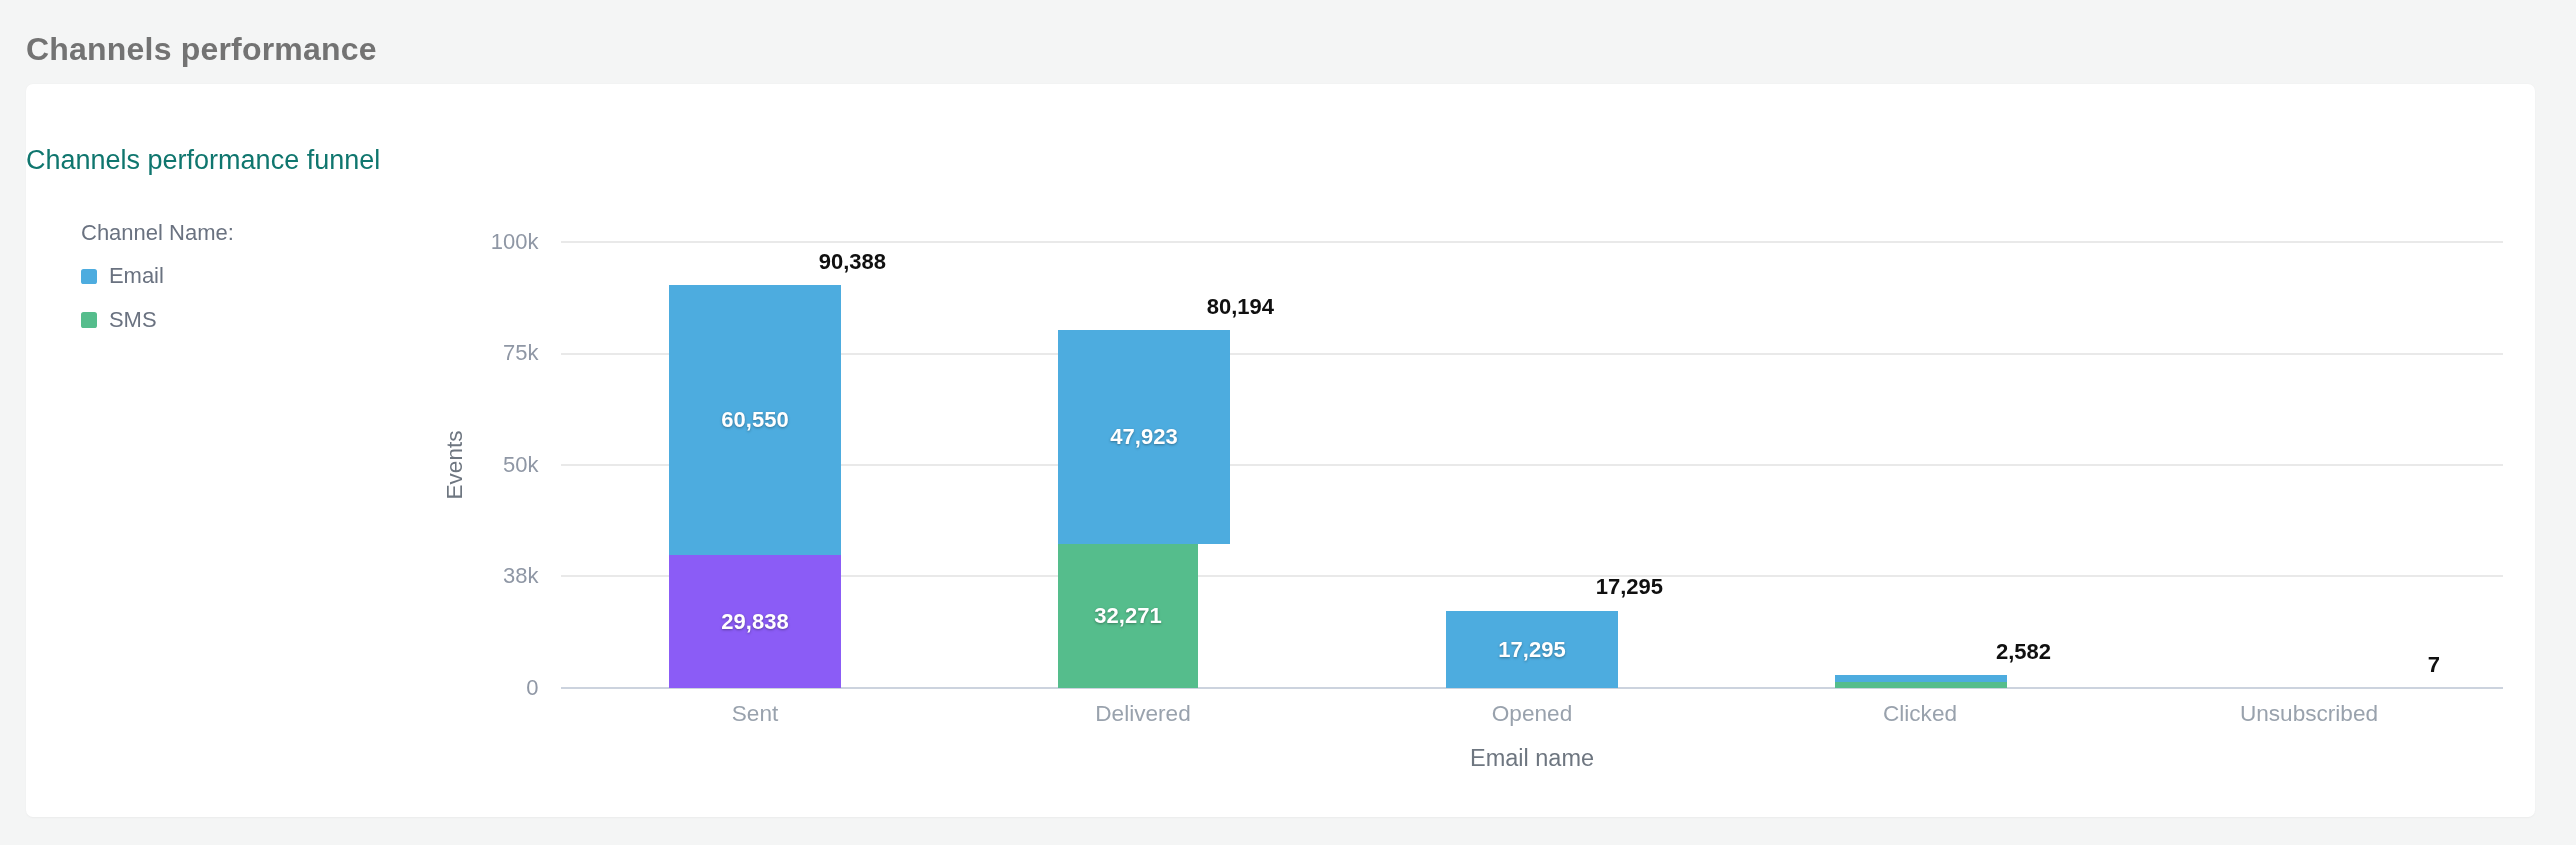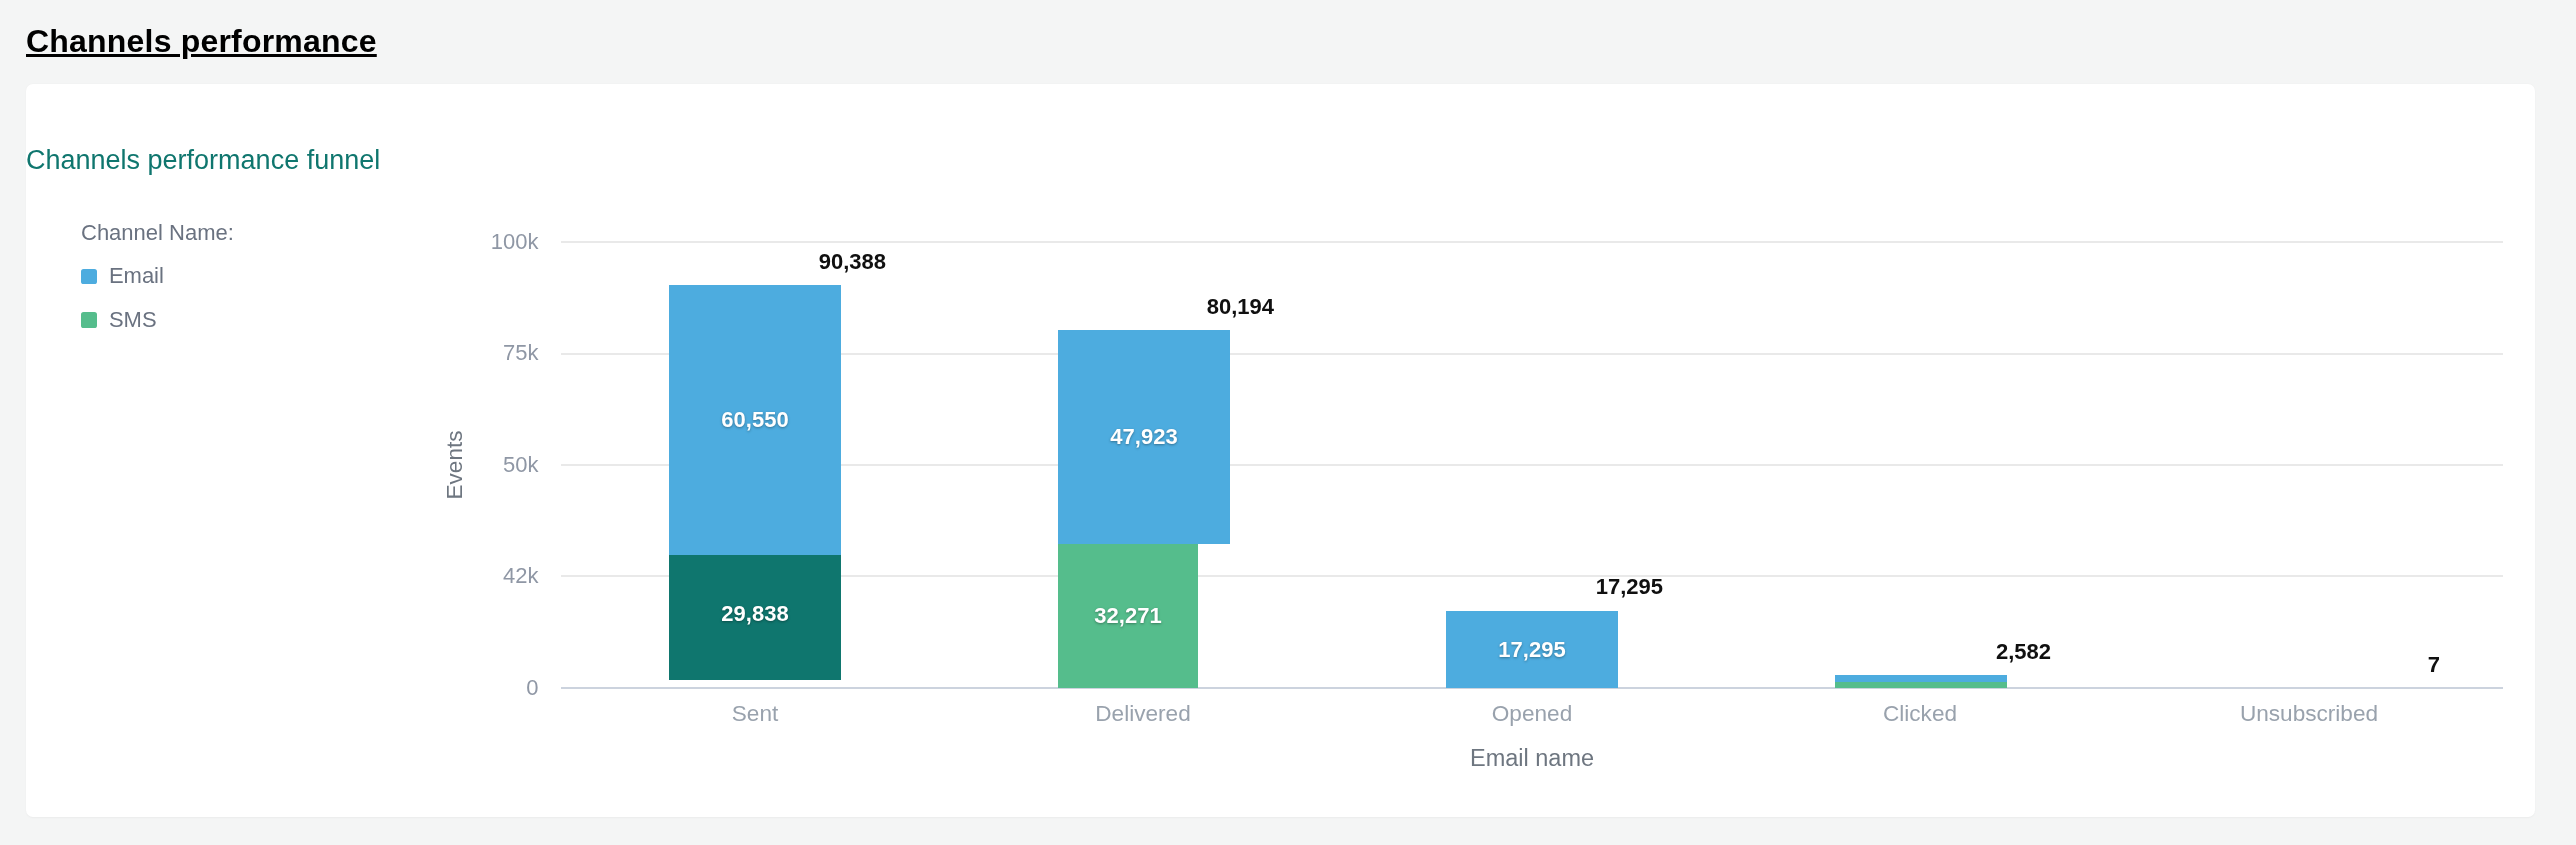--- a/index.html
+++ b/index.html
@@ -3,22 +3,22 @@
 <meta charset="utf-8">
 <style>
   html,body{margin:0;padding:0;}
   body{
     width:2576px;height:846px;overflow:hidden;
     background:#f4f5f5;
     font-family:"Liberation Sans","DejaVu Sans",sans-serif;
     position:relative;
   }
   .page-title{
-    position:absolute;left:26px;top:2px;
-    font-size:32px;font-weight:bold;color:#000000;letter-spacing:0.2px;text-decoration:underline;
+    position:absolute;left:26px;top:10px;
+    font-size:32px;font-weight:bold;color:#737373;letter-spacing:0.2px;
   }
   .card{
     position:absolute;left:26px;top:84px;width:2509px;height:733px;
     background:#ffffff;border-radius:7px;
     box-shadow:0 0.9px 1.7px rgba(0,0,0,0.04);
   }
   .chart-title{
     position:absolute;left:0;top:61px;width:100%;
     text-align:left;font-size:27px;color:#0f766e;
   }
@@ -84,28 +84,28 @@
         </div>
       </div>
   </div>
 
   <div class="y-title">Events</div>
 
   <div class="plot">
       <div class="gl base" style="top: 445px;"></div>
       <div class="ytick" style="top: 432px;">0</div>
       <div class="gl" style="top: 333px;"></div>
-      <div class="ytick" style="top: 320px;">42k</div>
+      <div class="ytick" style="top: 320px;">38k</div>
       <div class="gl" style="top: 222px;"></div>
       <div class="ytick" style="top: 209px;">50k</div>
       <div class="gl" style="top: 111px;"></div>
       <div class="ytick" style="top: 97px;">75k</div>
       <div class="gl" style="top: -0.9px;"></div>
       <div class="ytick" style="top: -14px;">100k</div>
-      <div class="seg" style="left: 108px; bottom: 8px; width: 172px; height: 133px; background: #0f766e;">
+      <div class="seg" style="left: 108px; bottom: 0px; width: 172px; height: 133px; background: #8b5cf6;">
         <div class="seglab">29,838</div>
       </div>
       <div class="seg" style="left: 108px; bottom: 133px; width: 172px; height: 270px; background: rgb(77, 172, 223);">
         <div class="seglab">60,550</div>
       </div>
       <div class="total" style="left: 64px; bottom: 413px;">90,388</div>
       <div class="cat" style="left: 0px; width: 388px;">Sent</div>
       <div class="seg" style="left: 497px; bottom: 0px; width: 140px; height: 144px; background: rgb(85, 189, 140);">
         <div class="seglab">32,271</div>
       </div>

